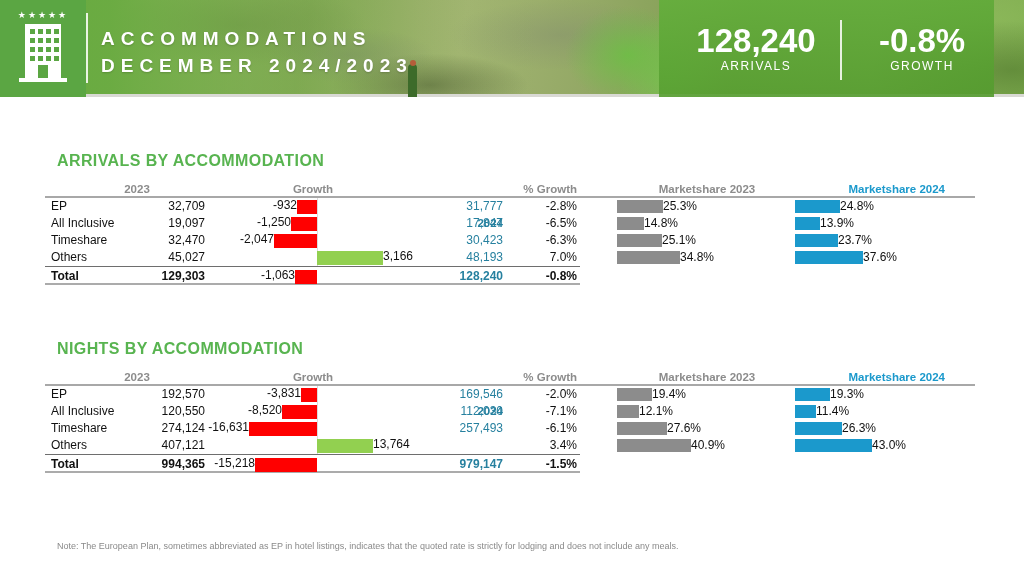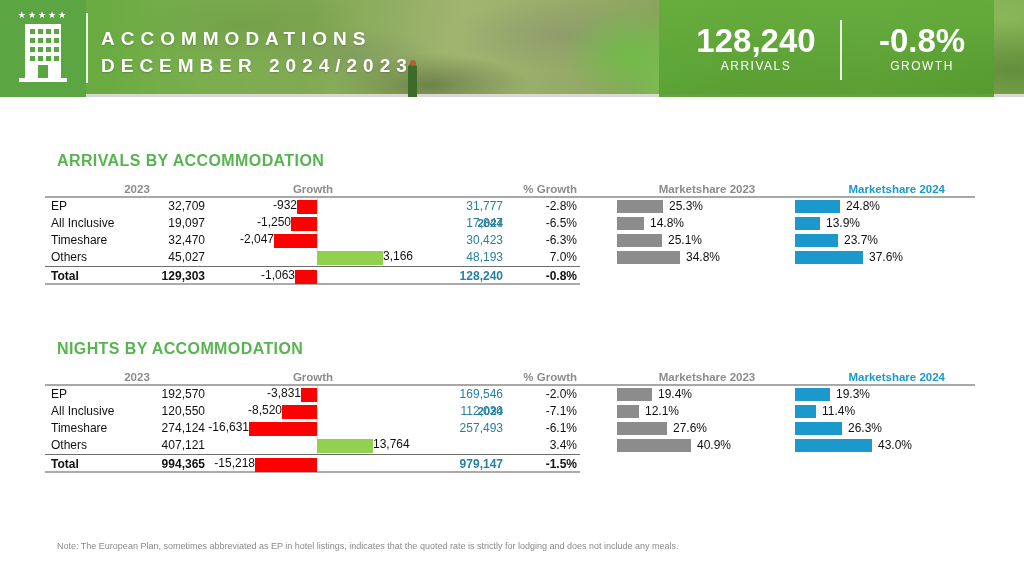--- a/index.html
+++ b/index.html
@@ -76,21 +76,21 @@
   .gcell { position:absolute; top:1px; height:15px; display:flex; align-items:flex-end; 
            left:0; width:272px; justify-content:flex-end; }
   .gcell.pos { left:272px; width:auto; justify-content:flex-start; }
   .glabel { font-size:12px; line-height:15px; white-space:nowrap; position:static !important; height:auto !important; }
   .gcell.pos .glabel { order:2; }
   .gcell.pos .gbar { order:1; }
   .gbar { height:14px; }
   .gcell.neg .gbar { background:#ff0000; }
   .gcell.pos .gbar { background:#92d050; }
 
-  .mscell { position:absolute; top:2px; height:13px; display:flex; align-items:center; gap:6px; }
+  .mscell { position:absolute; top:2px; height:13px; display:flex; align-items:center; gap:0; }
   .ms23 { left:572px; }
   .ms24 { left:750px; }
   .msbar { height:13px; }
   .ms23 .msbar { background:#8c8c8c; }
   .ms24 .msbar { background:#1b99cc; }
   .mslabel { font-size:12px; white-space:nowrap; position:static !important; height:auto !important; }
 
   .total { position:relative; height:19px; width:535px;
            border-top:1px solid #6e6e6e; border-bottom:2px solid #ababab; font-weight:bold; }
   .total span { line-height:18px; }

